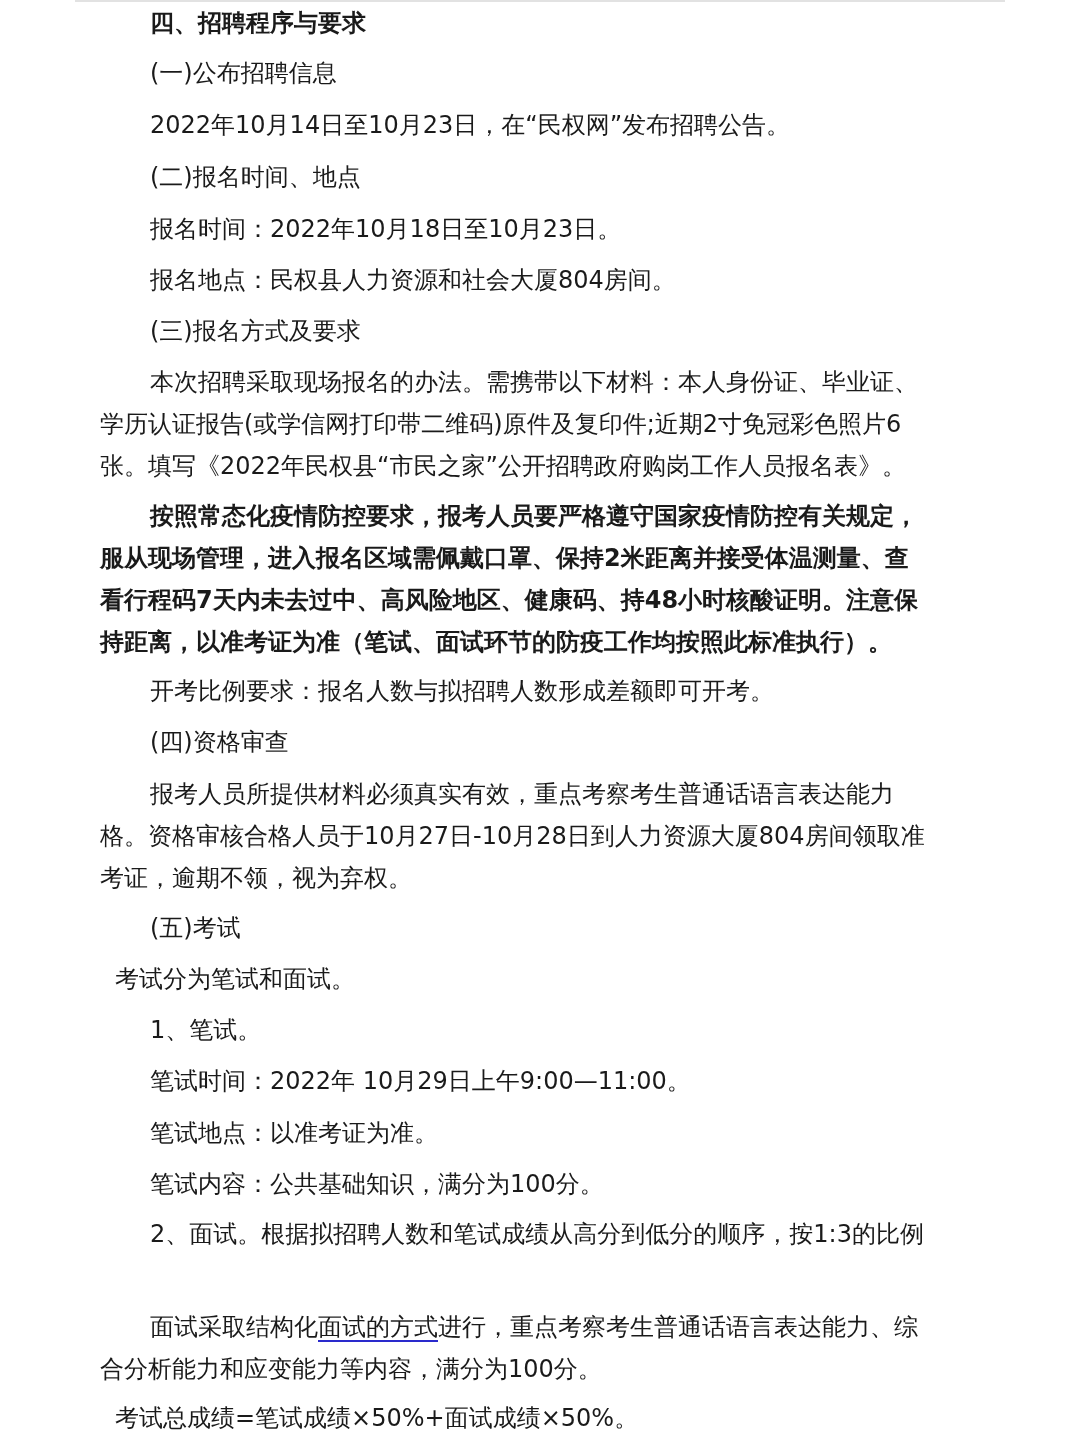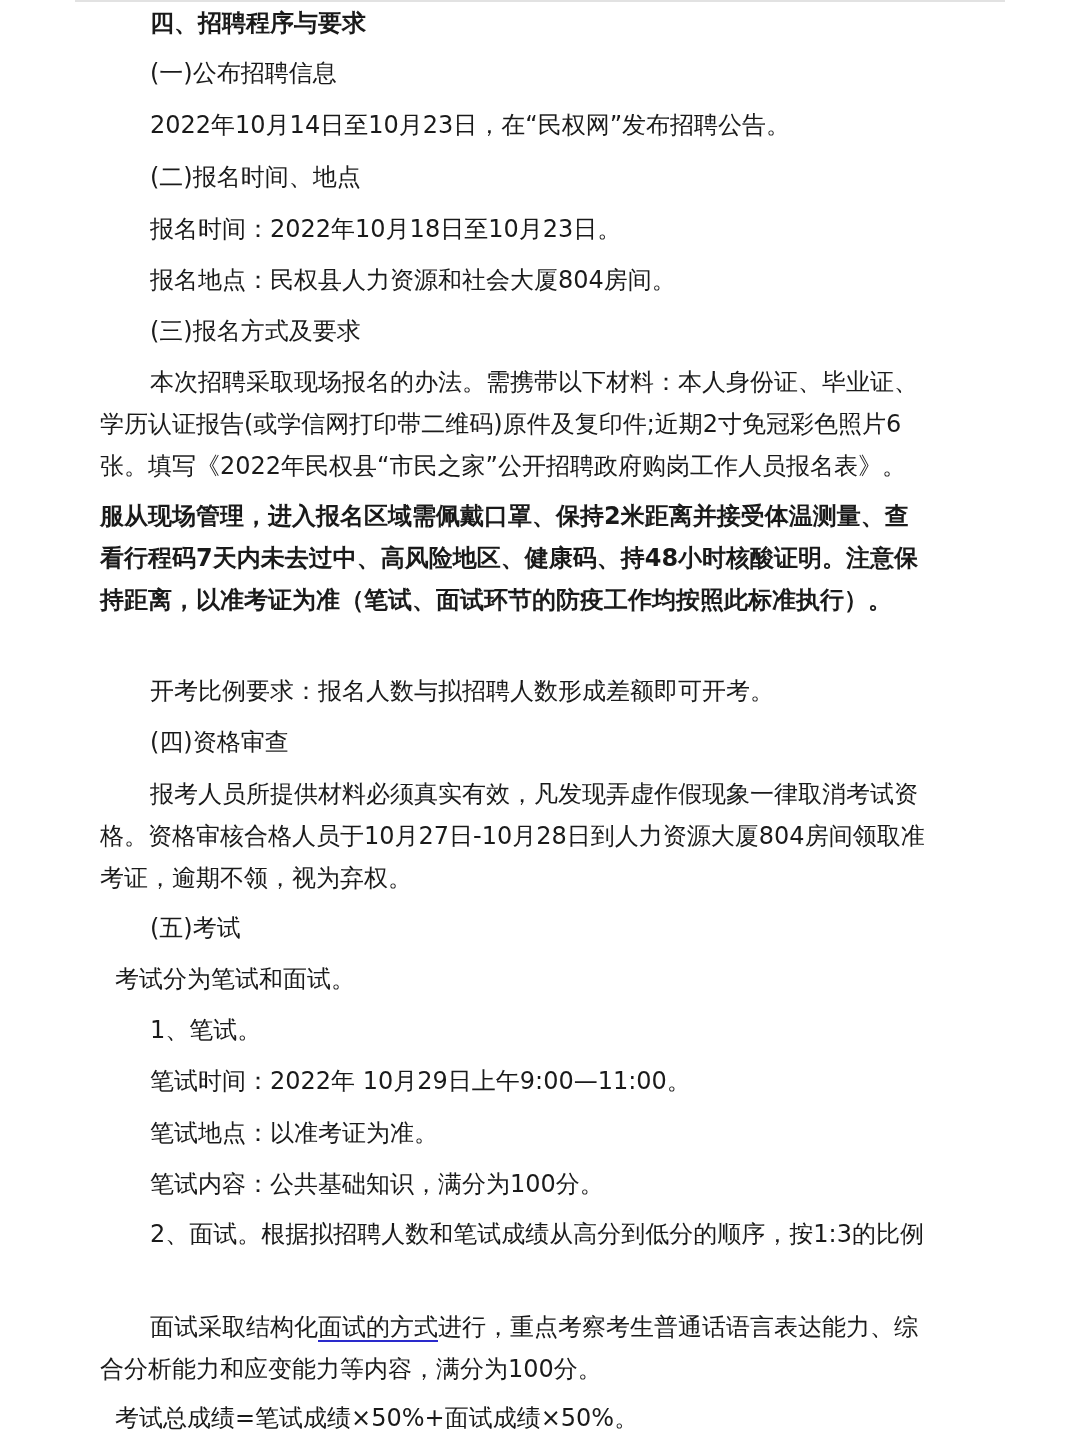--- a/index.html
+++ b/index.html
@@ -30,30 +30,31 @@
 <div class="p ind" style="top:259px;">报名地点：民权县人力资源和社会大厦804房间。</div>
 <div class="p ind" style="top:310px;">(三)报名方式及要求</div>
 
 <div class="p multi" style="top:361px;">
   <span class="line first">本次招聘采取现场报名的办法。需携带以下材料：本人身份证、毕业证、</span>
   <span class="line">学历认证报告(或学信网打印带二维码)原件及复印件;近期2寸免冠彩色照片6</span>
   <span class="line">张。填写《2022年民权县“市民之家”公开招聘政府购岗工作人员报名表》。</span>
 </div>
 
 <div class="p multi bold" style="top:495px;">
+  <span class="line first">按照常态化疫情防控要求，报考人员要严格遵守国家疫情防控有关规定，</span>
   <span class="line">服从现场管理，进入报名区域需佩戴口罩、保持2米距离并接受体温测量、查</span>
   <span class="line">看行程码7天内未去过中、高风险地区、健康码、持48小时核酸证明。注意保</span>
   <span class="line">持距离，以准考证为准（笔试、面试环节的防疫工作均按照此标准执行）。</span>
 </div>
 
 <div class="p ind" style="top:670px;">开考比例要求：报名人数与拟招聘人数形成差额即可开考。</div>
 <div class="p ind" style="top:721px;">(四)资格审查</div>
 
 <div class="p multi" style="top:773px;">
-  <span class="line first">报考人员所提供材料必须真实有效，凡发现弄虚作假现象一律取消考试资</span>
+  <span class="line first">报考人员所提供材料必须真实有效，重点考察考生普通话语言表达能力</span>
   <span class="line">格。资格审核合格人员于10月27日-10月28日到人力资源大厦804房间领取准</span>
   <span class="line">考证，逾期不领，视为弃权。</span>
 </div>
 
 <div class="p ind" style="top:907px;">(五)考试</div>
 <div class="p" style="top:958px; left:115px;">考试分为笔试和面试。</div>
 <div class="p ind" style="top:1009px;">1、笔试。</div>
 <div class="p ind" style="top:1060px;">笔试时间：2022年 10月29日上午9:00—11:00。</div>
 <div class="p ind" style="top:1112px;">笔试地点：以准考证为准。</div>
 <div class="p ind" style="top:1163px;">笔试内容：公共基础知识，满分为100分。</div>

